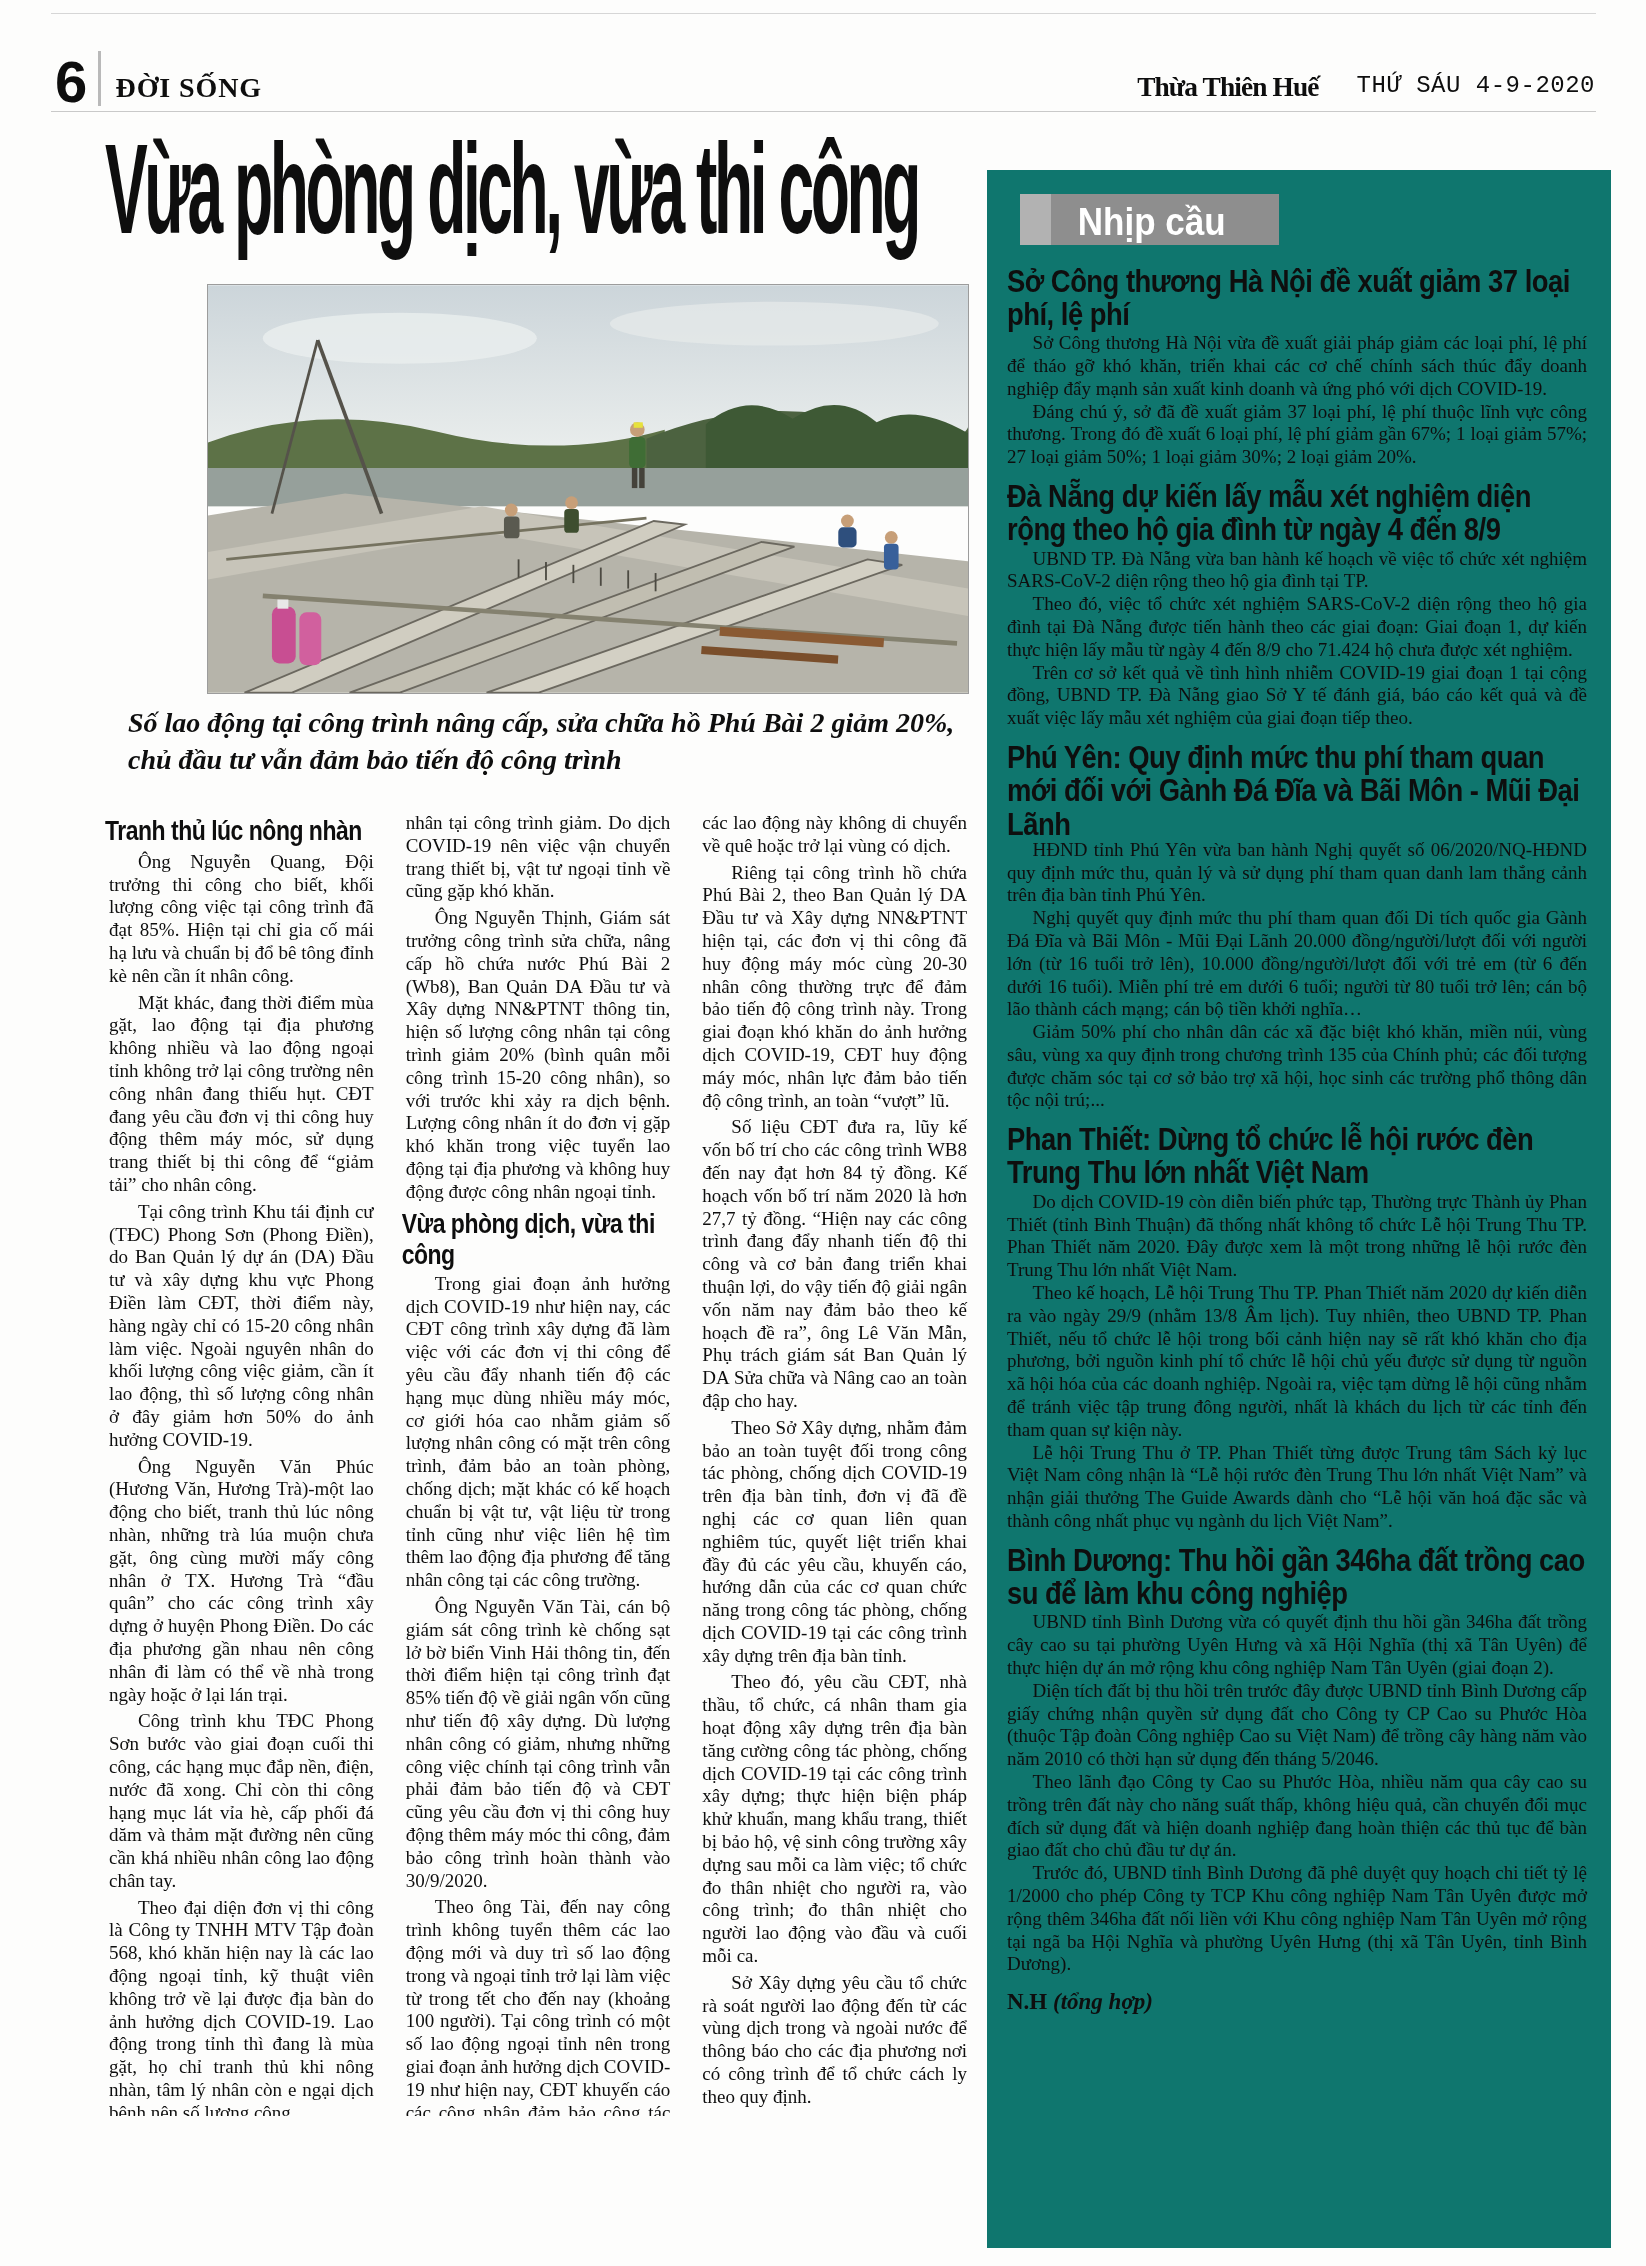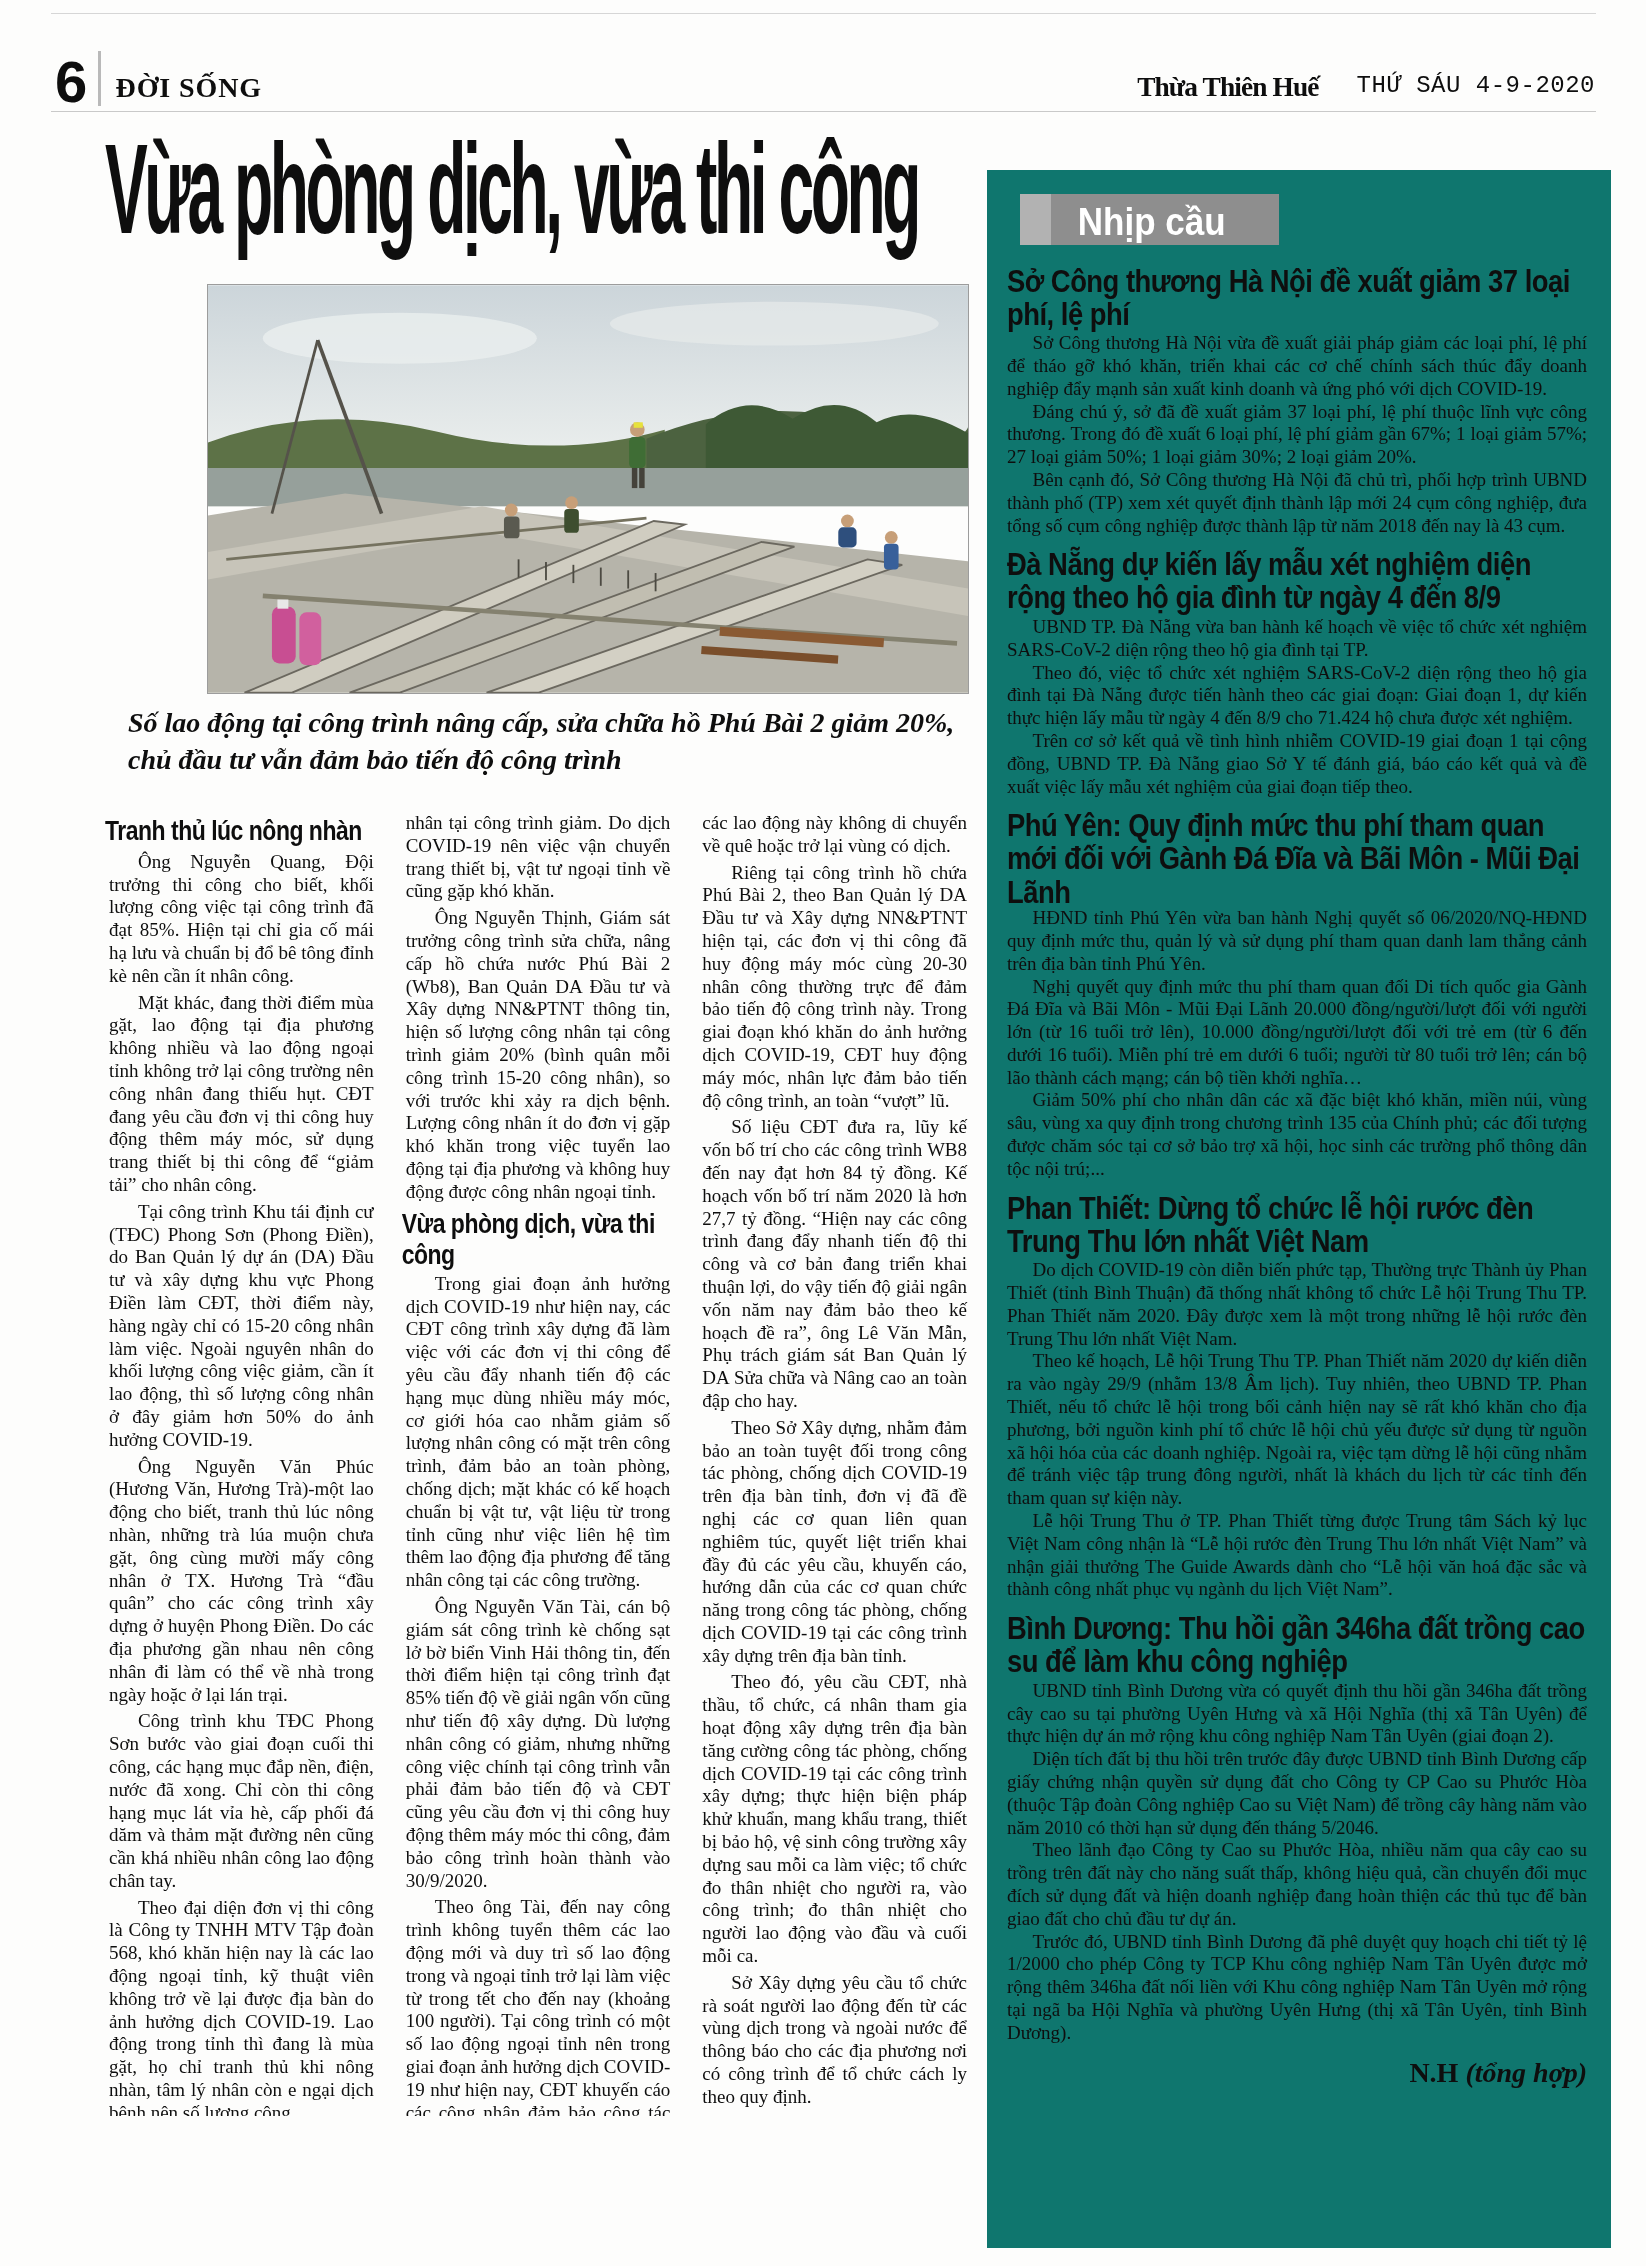--- a/index.html
+++ b/index.html
@@ -47,21 +47,21 @@
   .nc-box{position:relative;height:51px;margin:7.3px 0 20px 12.8px;}
   .nc-sq{position:absolute;left:0;top:0;width:44px;height:51px;background:#b2b2b2;}
   .nc-bar{position:absolute;left:31px;top:0;width:228px;height:51px;background:#8e8e8e;}
   .nc-text{position:absolute;left:58px;top:7.3px;color:#fff;font-family:"Liberation Sans",sans-serif;
       font-weight:bold;font-size:35px;line-height:1;transform:scaleY(1.12);transform-origin:left top;}
   .brief{margin-top:11px;}
   .brief:first-of-type{margin-top:5.5px;}
   .brief-hl{font-family:"Liberation Sans",sans-serif;font-weight:bold;font-size:27.4px;line-height:1.1;
       letter-spacing:-0.5px;margin:0 0 7.3px;transform:scaleY(1.12);transform-origin:left top;}
   .brief p{font-size:19px;line-height:1.2;text-align:justify;text-indent:25.6px;margin:0;}
-  .sb-byline{text-align:right;margin-top:12.8px;font-size:28px;}
+  .sb-byline{text-align:left;margin-top:12.8px;font-size:23px;}
   .sb-byline .nh{font-weight:bold;}
   .sb-byline .th{font-weight:bold;font-style:italic;}
 </style>
 </head>
 <body>
 
 <div class="top-hairline"></div>
 
 <header class="masthead-row">
   <div class="page-num">6</div>
@@ -199,21 +199,20 @@
     <div class="nc-text">Nhịp cầu</div>
   </div>
 
     <section class="brief">
       <h2 class="brief-hl">Sở Công thương Hà Nội đề xuất giảm 37 loại phí, lệ phí</h2>
 
         <p>Sở Công thương Hà Nội vừa đề xuất giải pháp giảm các loại phí, lệ phí để tháo gỡ khó khăn, triển khai các cơ chế chính sách thúc đẩy doanh nghiệp đẩy mạnh sản xuất kinh doanh và ứng phó với dịch COVID-19.</p>
 
         <p>Đáng chú ý, sở đã đề xuất giảm 37 loại phí, lệ phí thuộc lĩnh vực công thương. Trong đó đề xuất 6 loại phí, lệ phí giảm gần 67%; 1 loại giảm 57%; 27 loại giảm 50%; 1 loại giảm 30%; 2 loại giảm 20%.</p>
 
-        <p>Bên cạnh đó, Sở Công thương Hà Nội đã chủ trì, phối hợp trình UBND thành phố (TP) xem xét quyết định thành lập mới 24 cụm công nghiệp, đưa tổng số cụm công nghiệp được thành lập từ năm 2018 đến nay là 43 cụm.</p>
 
     </section>
 
     <section class="brief">
       <h2 class="brief-hl">Đà Nẵng dự kiến lấy mẫu xét nghiệm diện rộng theo hộ gia đình từ ngày 4 đến 8/9</h2>
 
         <p>UBND TP. Đà Nẵng vừa ban hành kế hoạch về việc tổ chức xét nghiệm SARS-CoV-2 diện rộng theo hộ gia đình tại TP.</p>
 
         <p>Theo đó, việc tổ chức xét nghiệm SARS-CoV-2 diện rộng theo hộ gia đình tại Đà Nẵng được tiến hành theo các giai đoạn: Giai đoạn 1, dự kiến thực hiện lấy mẫu từ ngày 4 đến 8/9 cho 71.424 hộ chưa được xét nghiệm.</p>
 

